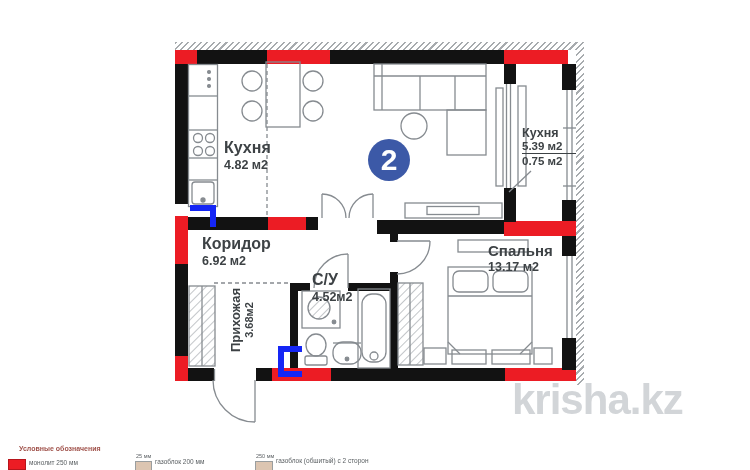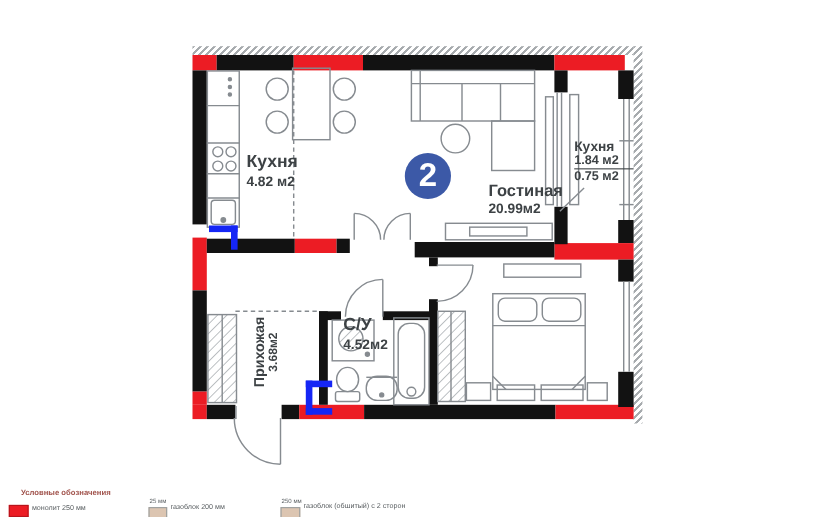--- a/index.html
+++ b/index.html
@@ -34,20 +34,21 @@
   .leg-size{position:absolute;font-size:5.5px;color:#5a5f62;z-index:6;}
   .leg-sw{position:absolute;z-index:6;}
   svg{position:absolute;left:0;top:0;z-index:4;pointer-events:none;}
   .wl{z-index:3;}
 </style>
 </head>
 <body>
 
 <div id="stage">
 
+  <div id="watermark">krisha.kz</div>
 
   <div class="abs hatch wl" style="left:175px;top:42px;width:401px;height:8px;"></div>
   <div class="abs hatch wl" style="left:576px;top:42px;width:8px;height:343px;"></div>
 
   <div class="abs rd wl" style="left:175px;top:50px;width:22px;height:14px;"></div>
   <div class="abs bk wl" style="left:197px;top:50px;width:70px;height:14px;"></div>
   <div class="abs rd wl" style="left:267px;top:50px;width:63px;height:14px;"></div>
   <div class="abs bk wl" style="left:330px;top:50px;width:174px;height:14px;"></div>
   <div class="abs rd wl" style="left:504px;top:50px;width:64px;height:14px;"></div>
 
@@ -225,36 +226,40 @@
           <line x1="214" y1="283" x2="290" y2="283"></line>
       </g>
       <line x1="531" y1="171" x2="509" y2="192"></line>
     </g>
   </svg>
 
   <div class="lbl" style="left:224px;top:139px;">
     <span class="nm">Кухня</span>
     <span class="ar">4.82 м2</span>
   </div>
-  <div class="lbl" style="left:444px;top:165px;">
-    <span class="nm" style="font-size:15px;">Гостиная</span>
-    <span class="ar">20.99м2</span>
-  </div>
   <div id="loggia-lbl">
     <span class="nm">Кухня</span>
-    <span class="a1">1.84 м2</span>
+    <span class="a1">5.39 м2</span>
     <span class="a2">0.75 м2</span>
+  </div>
+  <div class="lbl" style="left:202px;top:235px;">
+    <span class="nm">Коридор</span>
+    <span class="ar">6.92 м2</span>
   </div>
   <div id="hall-lbl">
     <span class="nm">Прихожая</span>
     <span class="ar">3.68м2</span>
   </div>
-  <div class="lbl" style="left:312px;top:287px;">
+  <div class="lbl" style="left:312px;top:271px;">
     <span class="nm">С/У</span>
     <span class="ar">4.52м2</span>
+  </div>
+  <div class="lbl" style="left:488px;top:242px;">
+    <span class="nm" style="font-size:15px;">Спальня</span>
+    <span class="ar">13.17 м2</span>
   </div>
 
   <div id="badge">2</div>
 
   <div class="legend-t">Условные обозначения</div>
   <div class="leg-sw" style="left:8px;top:459px;width:16px;height:9px;background:#ec1c24;border:1px solid #b7151c;"></div>
   <div class="leg-lab" style="left:29px;top:459px;">монолит 250 мм</div>
   <div class="leg-size" style="left:136px;top:453px;">25 мм</div>
   <div class="leg-sw" style="left:135px;top:461px;width:15px;height:8px;background:#dcc5b1;border:1px solid #9a9e9f;"></div>
   <div class="leg-lab" style="left:155px;top:458px;">газоблок 200 мм</div>

